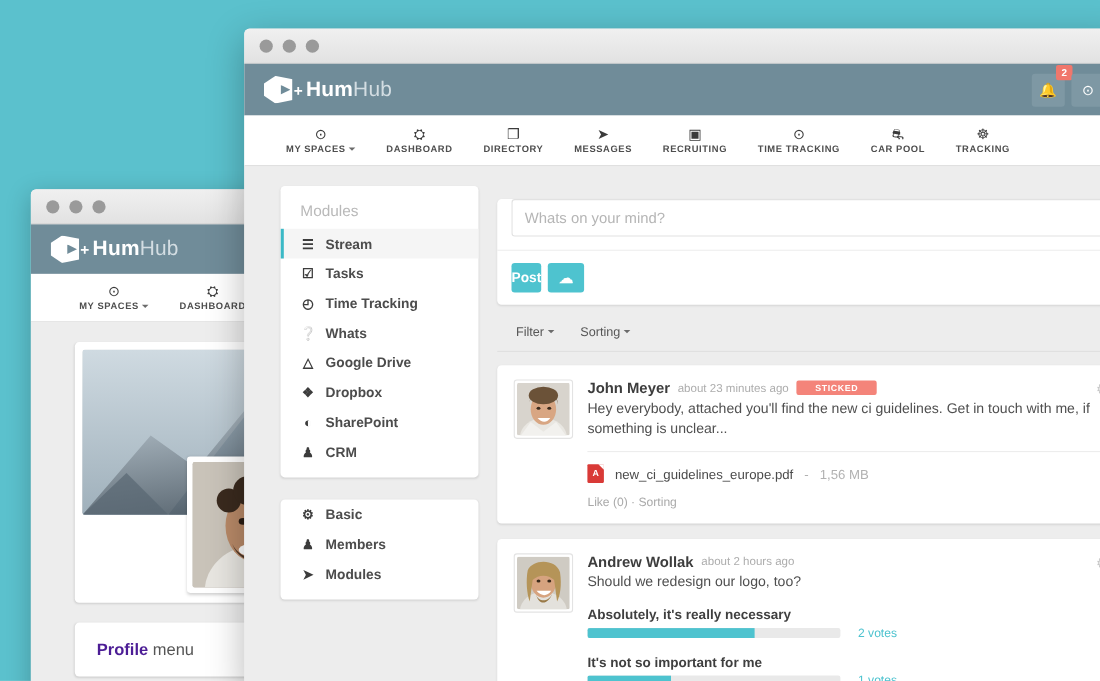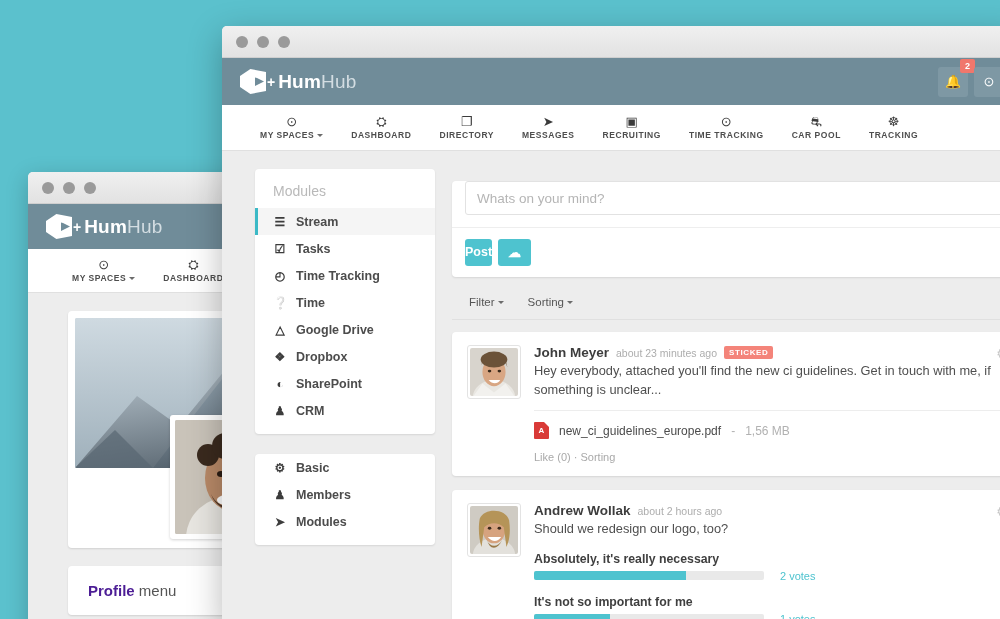--- a/index.html
+++ b/index.html
@@ -186,21 +186,21 @@
     width: 54px; height: 54px; flex: 0 0 54px; border-radius: 3px;
     border: 1px solid #e3e3e3; padding: 2px; background: #fff;
   }
   .avatar .face { width: 100%; height: 100%; border-radius: 2px; overflow: hidden; position: relative; }
   .post-main { flex: 1; min-width: 0; }
   .post-meta { display: flex; align-items: center; gap: 7px; flex-wrap: wrap; }
   .author { font-size: 13.5px; font-weight: bold; color: #3d3d3d; }
   .time { font-size: 10.5px; color: #adadad; }
   .tag-sticked {
     background: #f4847a; color: #fff; font-size: 8px; font-weight: bold;
-    letter-spacing: .6px; padding: 2px 5px; border-radius: 2px;
+    letter-spacing: .6px; padding: 2px 17px; border-radius: 2px;
   }
   .post-text { font-size: 12.8px; color: #4f4f4f; line-height: 1.45; margin-top: 2px; }
   .cogs {
     position: absolute; right: 14px; top: 14px; color: #c6c6c6; font-size: 13px;
   }
   .attach-row {
     border-top: 1px solid #ededed; margin: 11px 0 0 67px;
     padding-top: 11px; display: flex; align-items: center; gap: 10px;
     font-size: 12px; color: #4b4b4b;
   }
@@ -389,21 +389,21 @@
             <div class="side-item">
               <span class="side-ico">☑</span>
               <span>Tasks</span>
             </div>
             <div class="side-item">
               <span class="side-ico">◴</span>
               <span>Time Tracking</span>
             </div>
             <div class="side-item">
               <span class="side-ico">❔</span>
-              <span>Time</span>
+              <span>Whats</span>
             </div>
             <div class="side-item">
               <span class="side-ico">△</span>
               <span>Google Drive</span>
             </div>
             <div class="side-item">
               <span class="side-ico">❖</span>
               <span>Dropbox</span>
             </div>
             <div class="side-item">

